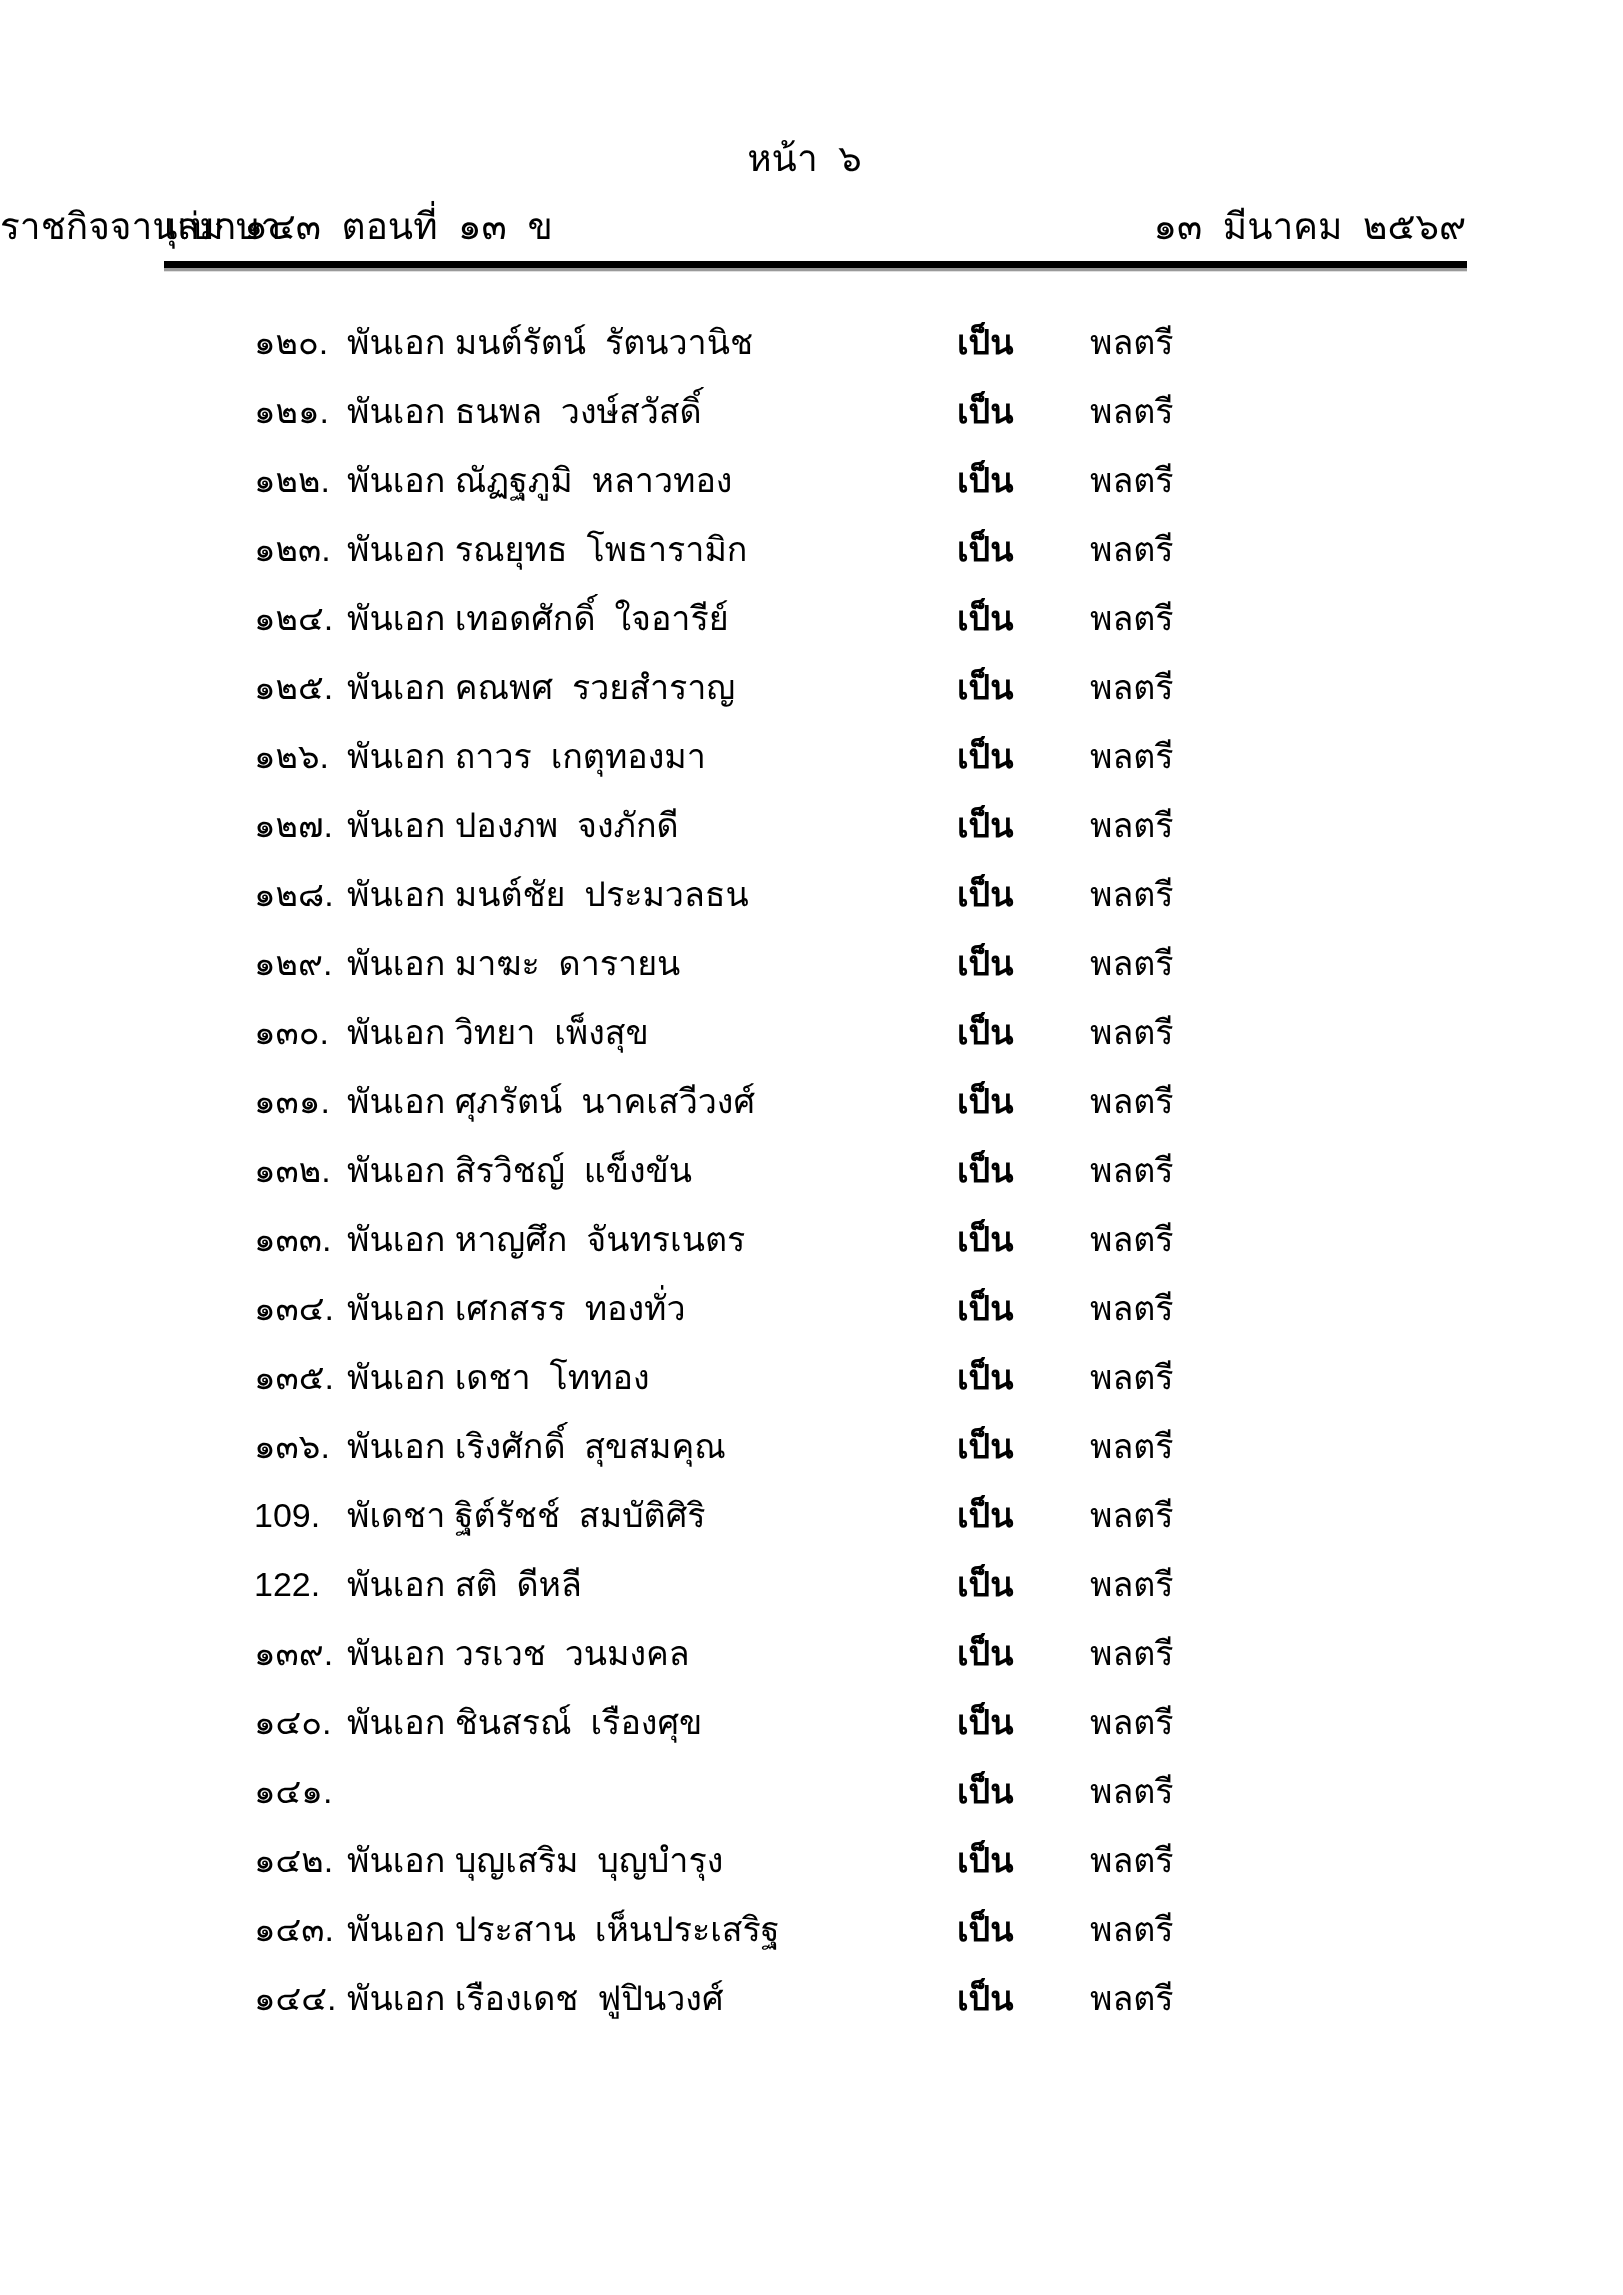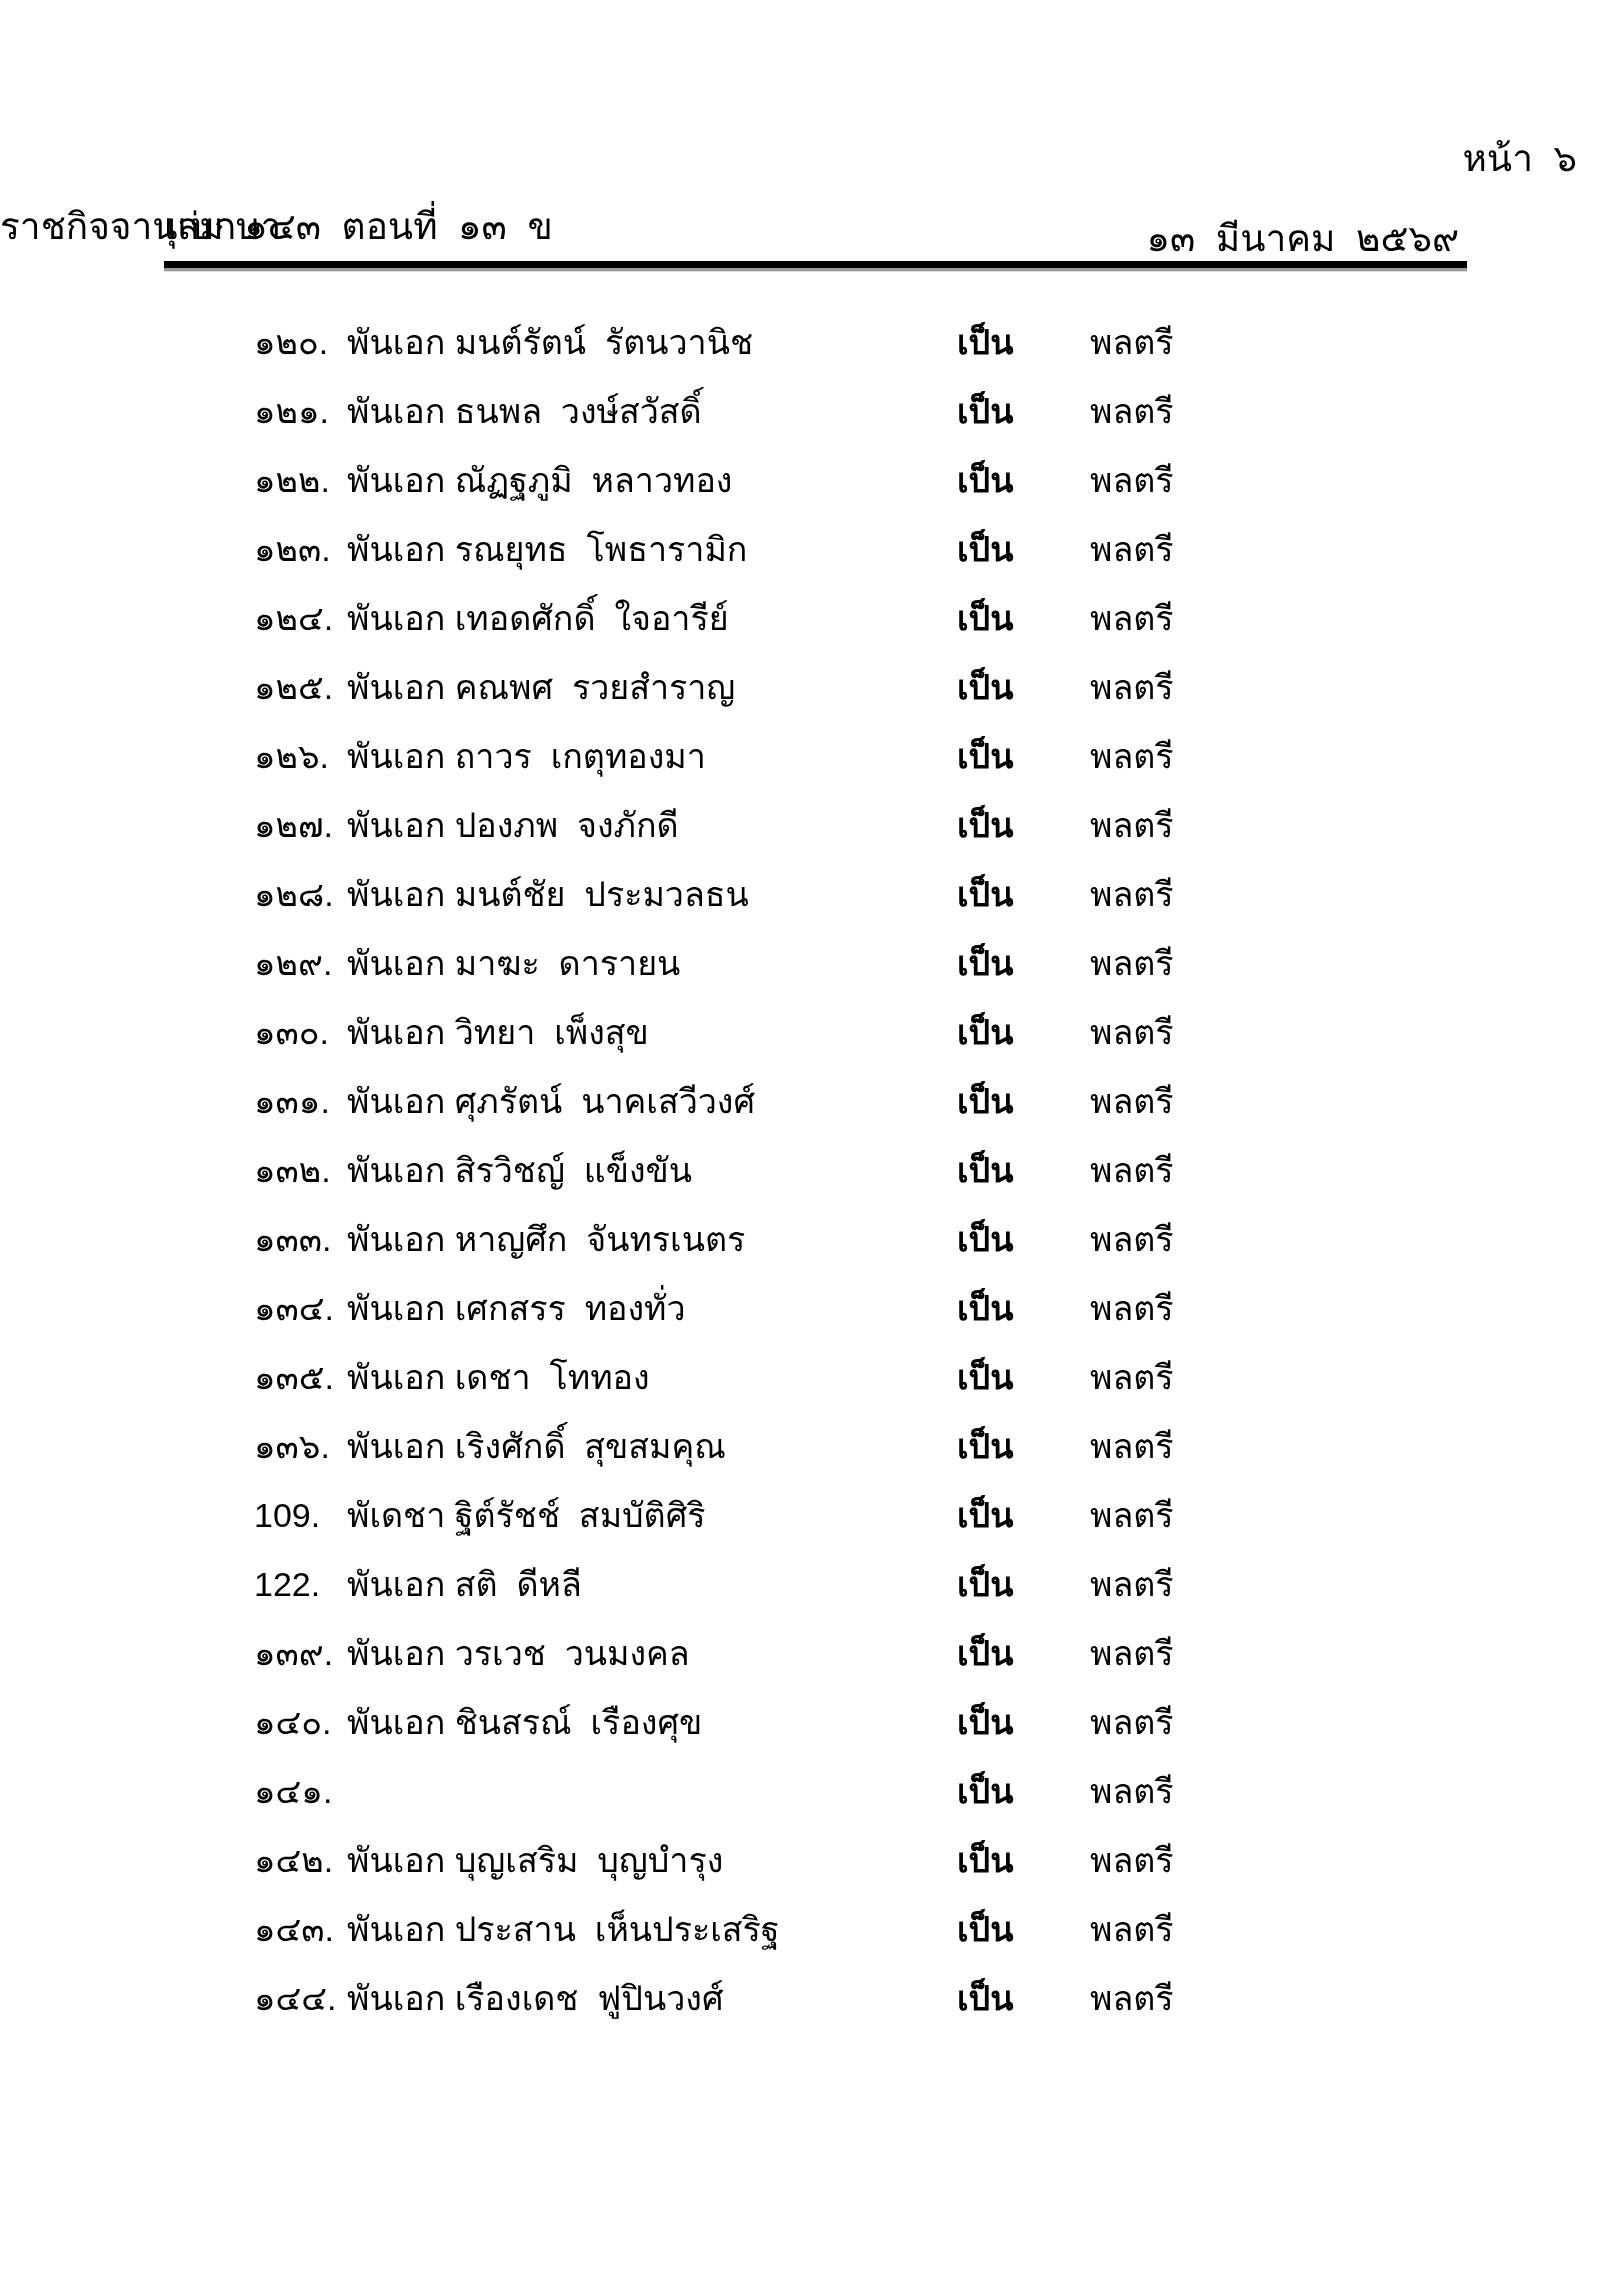--- a/index.html
+++ b/index.html
@@ -10,24 +10,25 @@
     background: #ffffff;
     font-family: "Liberation Sans", sans-serif;
     color: #000000;
     overflow: hidden;
   }
   .page-label {
     position: absolute;
     top: 136px;
     left: 0;
     width: 1577px;
-    text-align: right;
-    font-size: 37px;
-    line-height: 46px;
-    white-space: pre;
+    text-align: center;
+    font-size: 37px;
+    line-height: 46px;
+    white-space: pre;
+    padding-left: 16px;
   }
   .hdr-left {
     position: absolute;
     top: 204px;
     left: 164px;
     font-size: 37px;
     line-height: 46px;
     white-space: pre;
   }
   .hdr-center {
@@ -35,25 +36,24 @@
     top: 204px;
     left: 0;
     width: 1577px;
     font-size: 37px;
     line-height: 46px;
     white-space: pre;
   }
   .hdr-right {
     position: absolute;
     top: 204px;
-    right: 164px;
-    font-size: 37px;
-    line-height: 46px;
-    white-space: pre;
-    margin-top: 12px;
+    right: 157px;
+    font-size: 37px;
+    line-height: 46px;
+    white-space: pre;
   }
   .rule {
     position: absolute;
     top: 261px;
     left: 164px;
     width: 1303px;
     height: 7.2px;
     background: #000000;
     box-shadow: 0 3.3px 0 #9a9a9a;
   }

